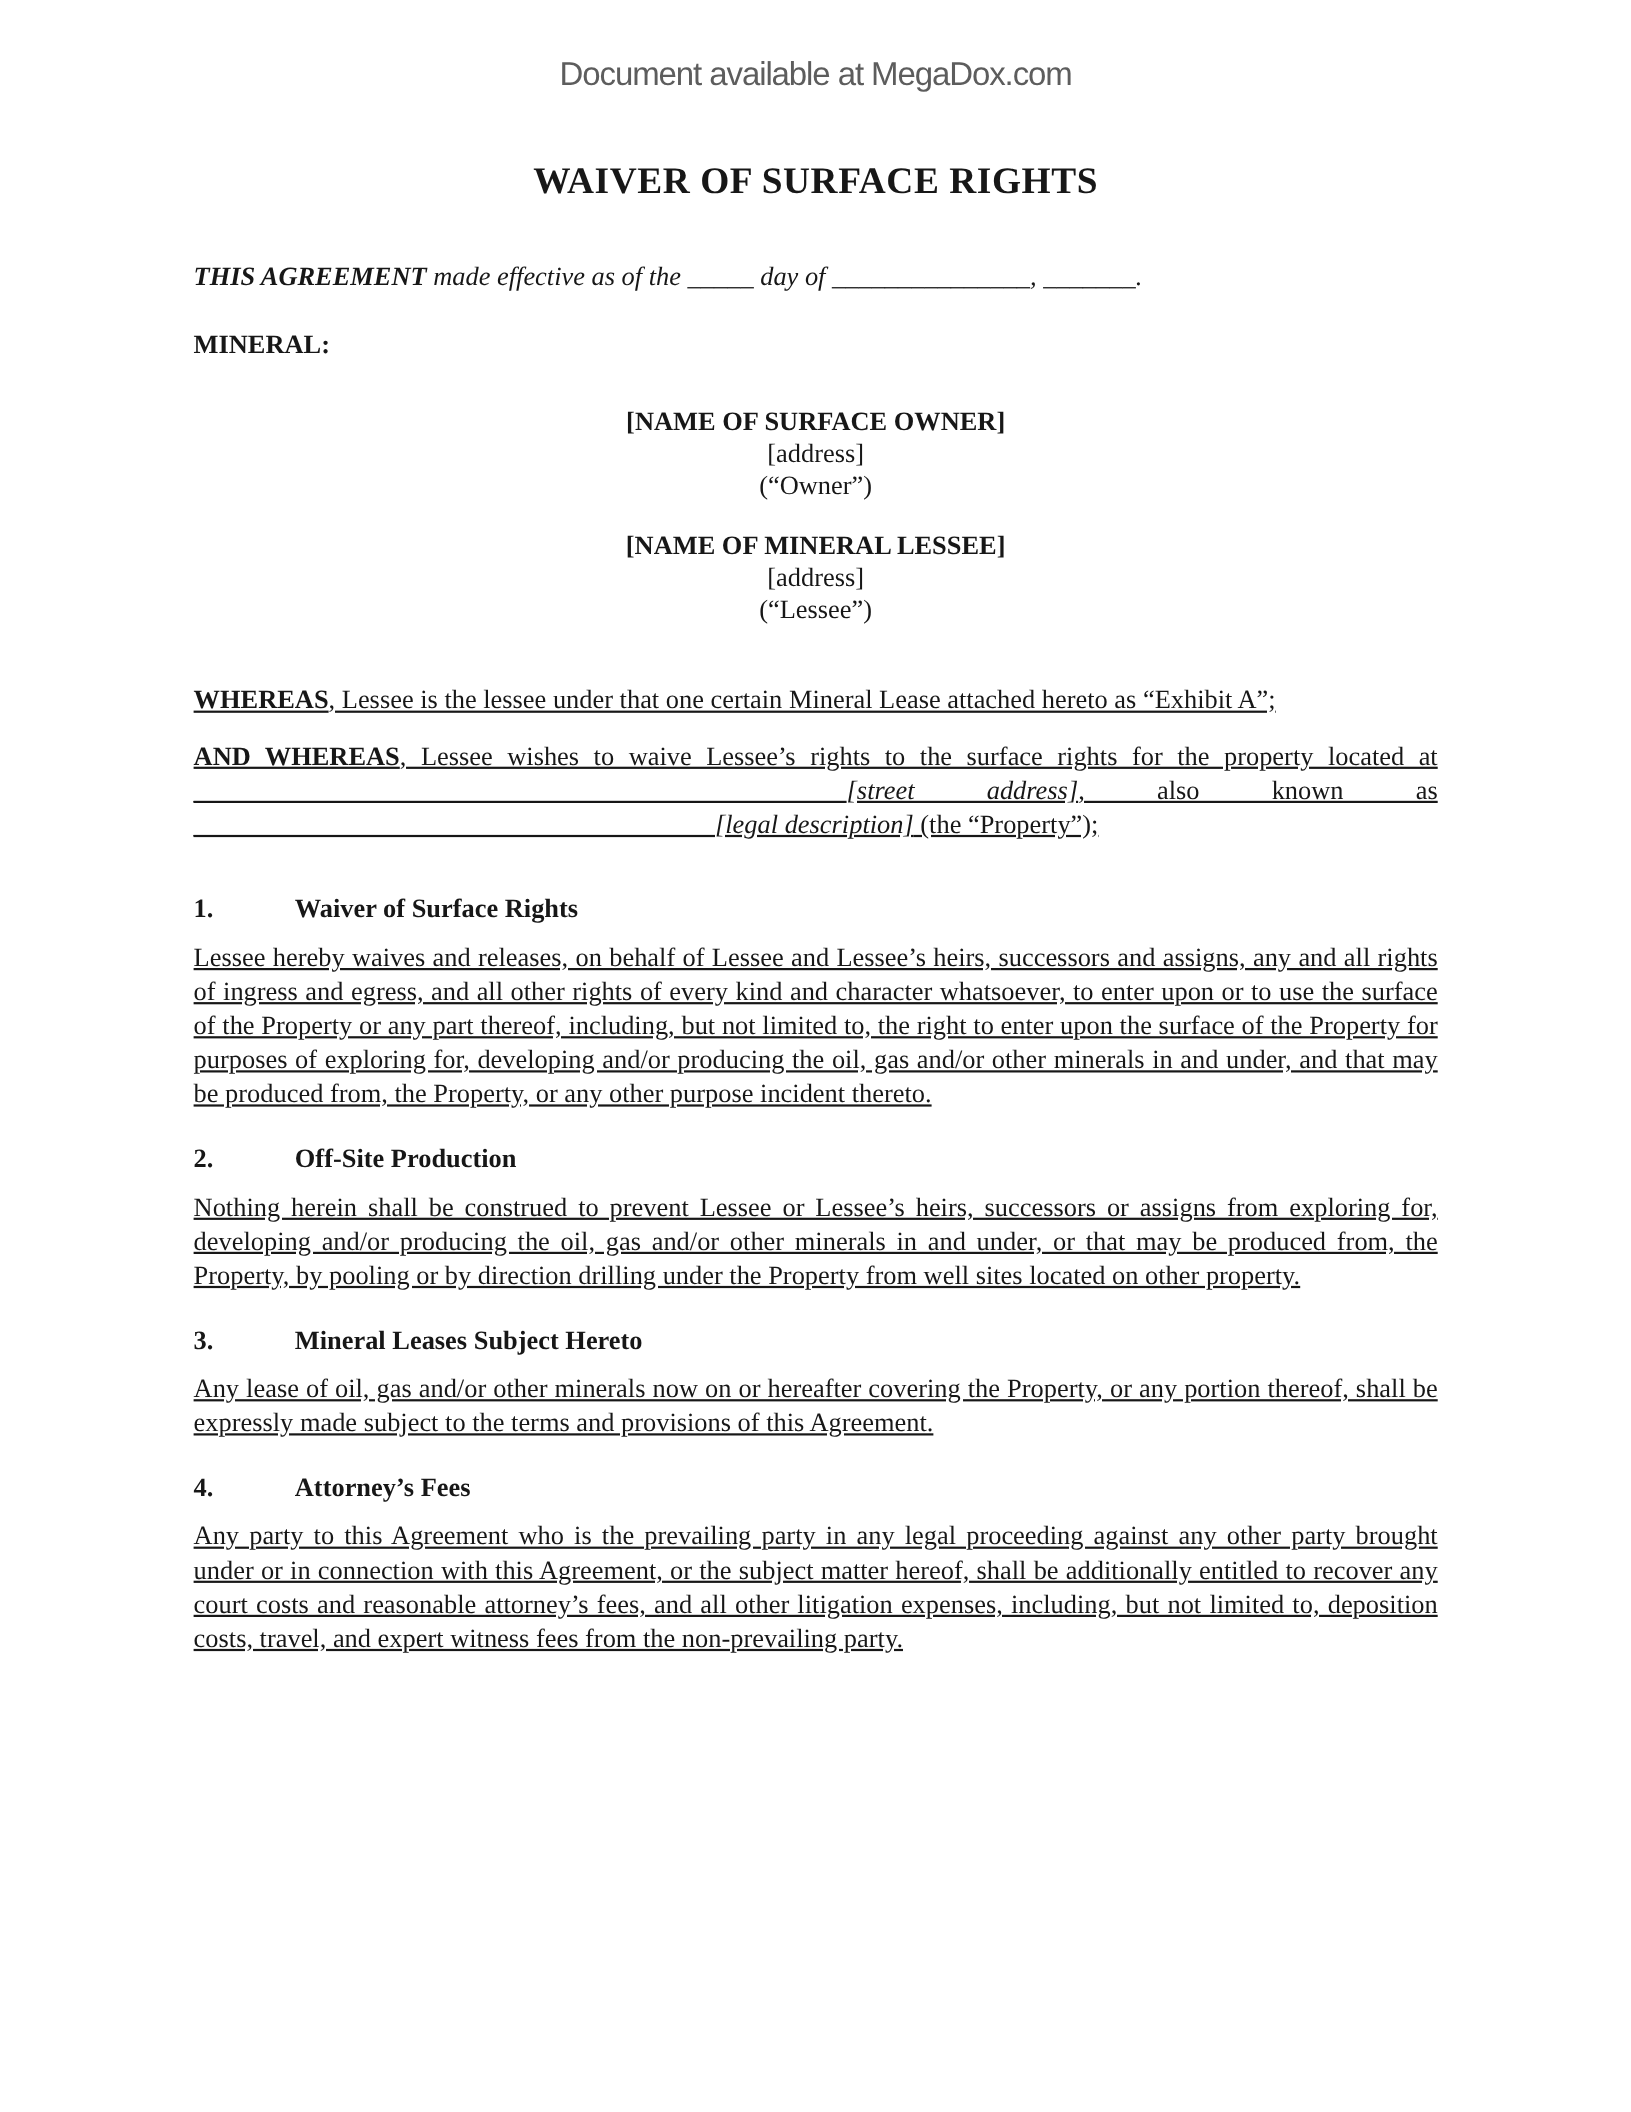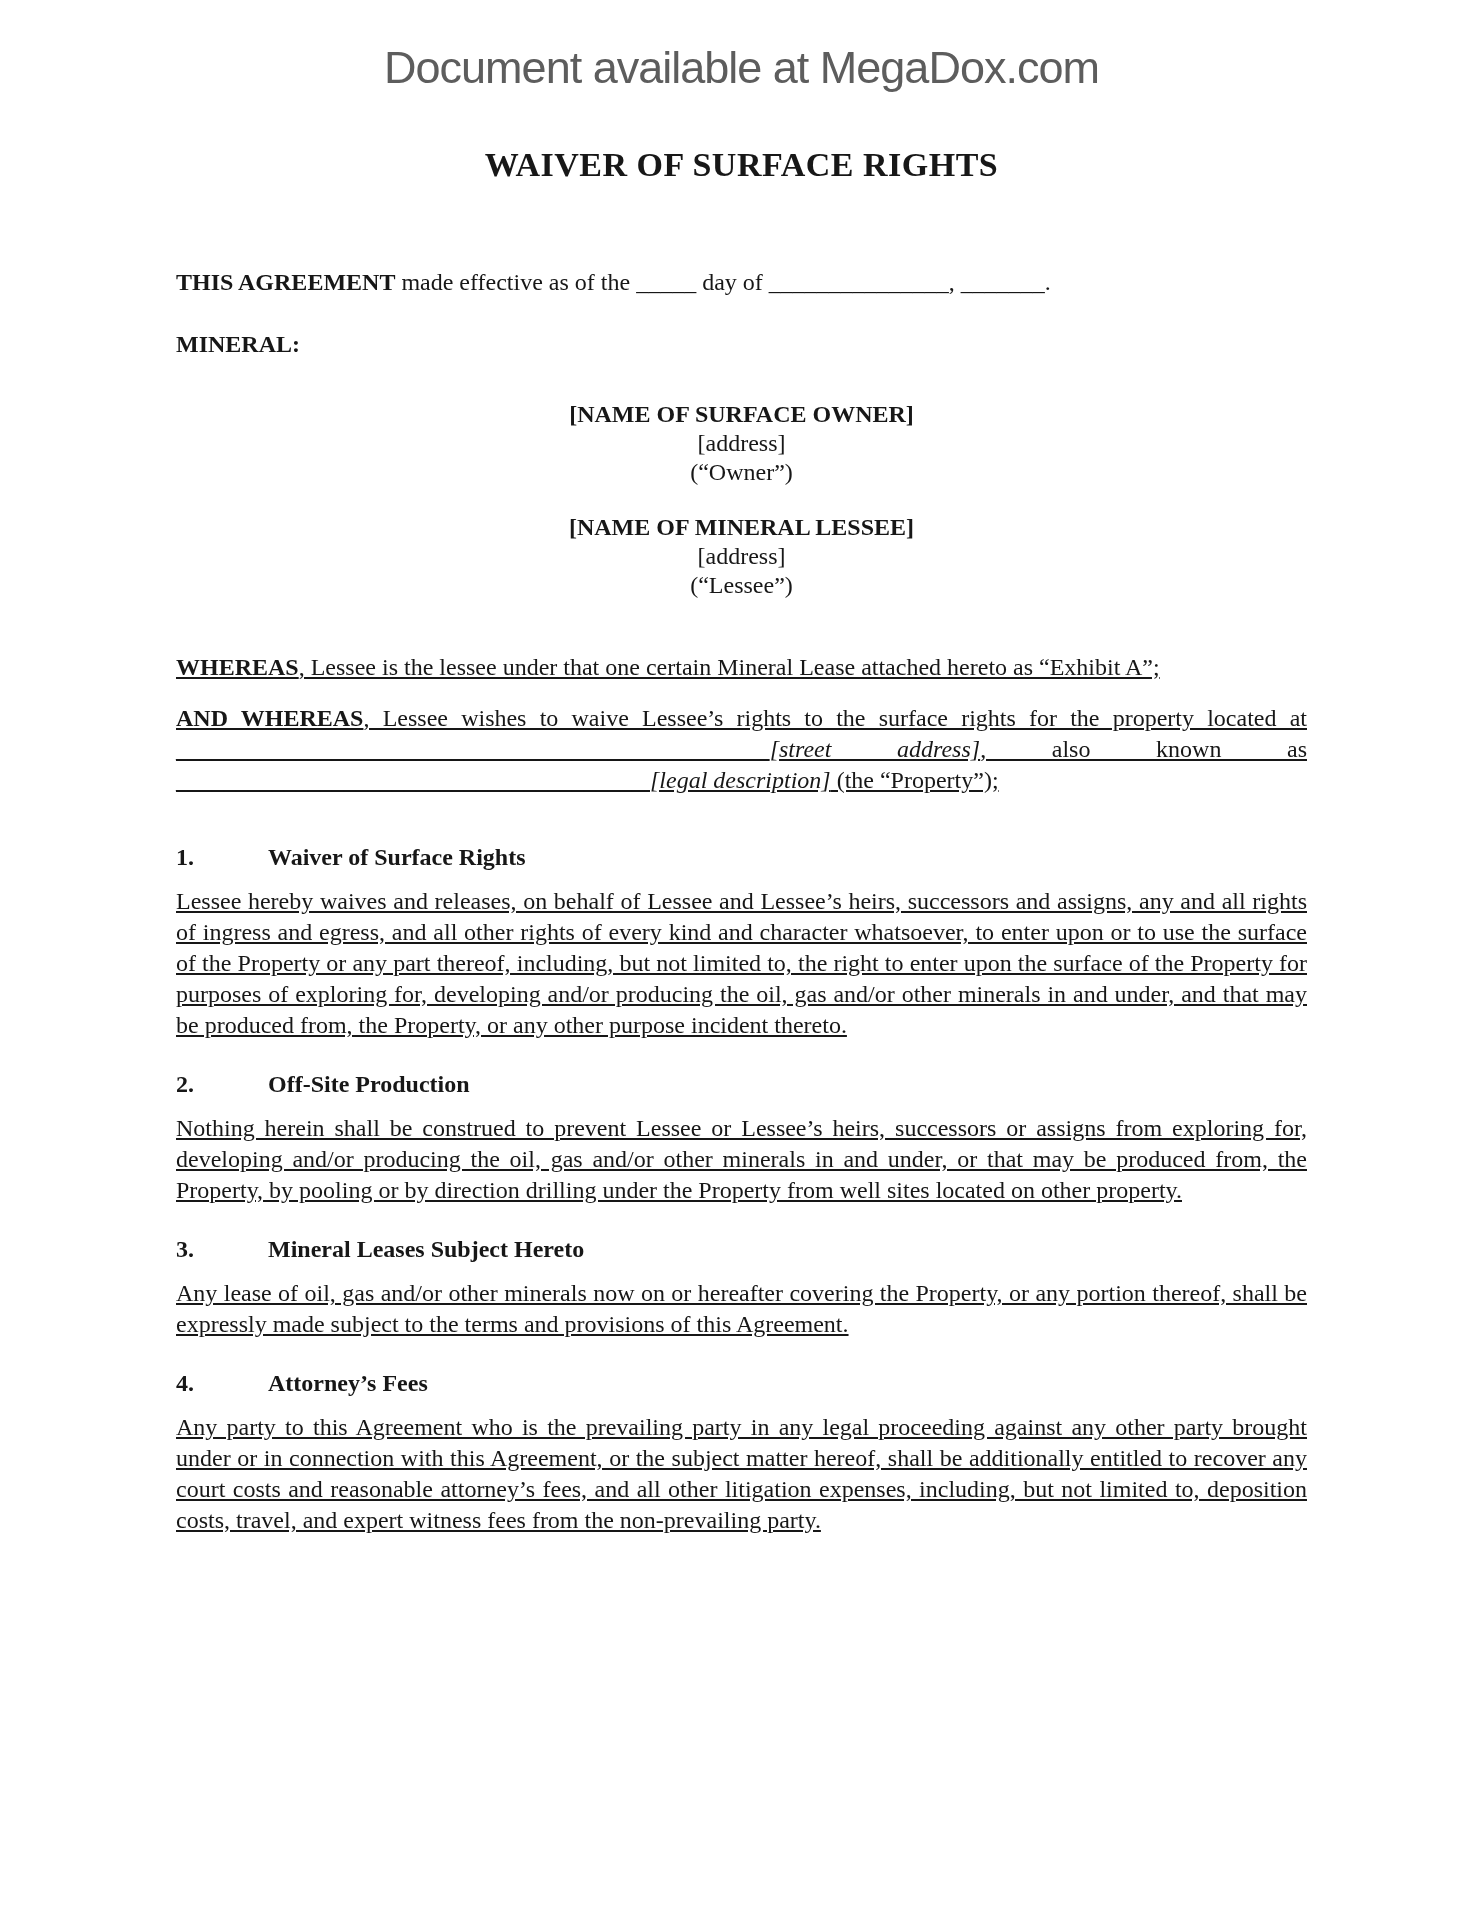--- a/index.html
+++ b/index.html
@@ -18,21 +18,21 @@
   .page {
     box-sizing: border-box;
     width: 1483px;
     height: 1920px;
     padding: 42px 176px 0 176px;
     background: #ffffff;
   }
   .watermark {
     text-align: center;
     font-family: "Liberation Sans", "DejaVu Sans", sans-serif;
-    font-size: 45px;
+    font-size: 30px;
     line-height: 52px;
     color: #5d5d5d;
     letter-spacing: -1px;
   }
   .doc-title {
     text-align: center;
     font-size: 34px;
     line-height: 41px;
     font-weight: bold;
     letter-spacing: 0.5px;
@@ -55,21 +55,21 @@
     line-height: 29px;
     font-weight: bold;
   }
   .sec-head {
     display: flex;
     font-weight: bold;
     line-height: 31px;
   }
   .sec-num { width: 92px; flex: 0 0 92px; }
   .sec-body { margin-top: 13px; }
-  .mt100 { margin-top: 82px; }
+  .mt100 { margin-top: 52px; font-style: italic; }
   .mt52 { margin-top: 52px; text-decoration: underline; }
   .mt46 { margin-top: 46px; }
   .mt40 { margin-top: 40px; }
   .mt31 { margin-top: 31px; }
   .mt28 { margin-top: 28px; }
   .mt26 { margin-top: 26px; }
   .mt22 { margin-top: 22px; }
   .mt20 { margin-top: 20px; }
 </style>
 </head>

